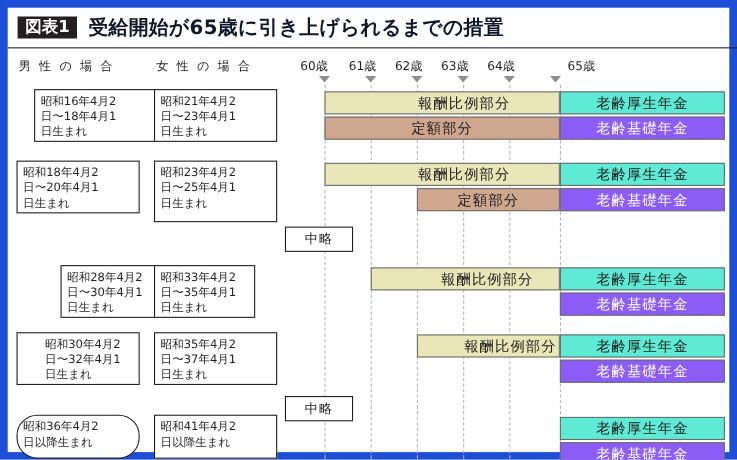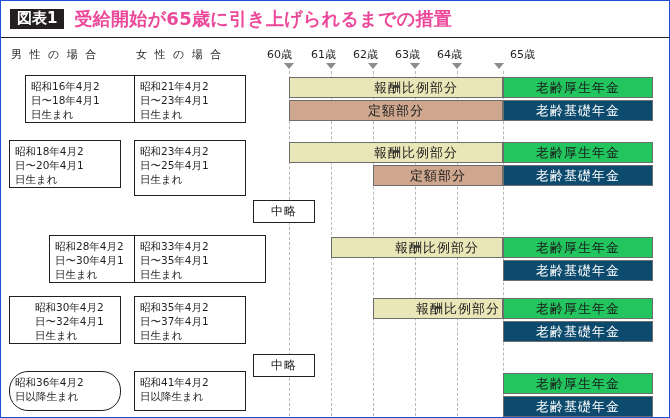--- a/index.html
+++ b/index.html
@@ -2,34 +2,34 @@
 <html><head>
 <meta charset="utf-8">
 <style>
   html,body{margin:0;padding:0;}
   body{
     width:670px;height:418px;
     background:#ffffff;
     font-family:"DejaVu Sans","Liberation Sans",sans-serif;
     overflow:hidden;
   }
-  #wrap{position:relative;width:670px;height:418px;box-sizing:border-box;border:1px solid #1d4ed8;}
+  #wrap{position:relative;width:670px;height:418px;box-sizing:border-box;border:7px solid #1d4ed8;}
   
   .title-bar{position:absolute;left:0;top:0;width:670px;height:36px;display:flex;align-items:center;}
   .fig-tag{
     margin-left:9px;
     background:#231f20;color:#ffffff;
     font-size:15px;font-weight:bold;
     padding:2px 7px 3px 7px;
     letter-spacing:0px;
     line-height:1;
   }
   .title-text{
     margin-left:10px;
-    font-size:18px;font-weight:bold;color:#ec4899;
+    font-size:18px;font-weight:bold;color:#0f172a;
     letter-spacing:0.3px;
   }
   .rule{position:absolute;left:0;top:36px;width:670px;height:1px;background:#231f20;}
   
   .colhead{position:absolute;font-size:11px;color:#231f20;letter-spacing:2px;}
   .agehead{position:absolute;font-size:11px;color:#231f20;}
   .tri{position:absolute;width:0;height:0;border-left:5px solid transparent;border-right:5px solid transparent;border-top:6px solid #8d8d8d;}
   
   .vline{position:absolute;width:0;border-left:1px dashed #b7b7b7;}
   
@@ -50,22 +50,22 @@
     box-sizing:border-box;
     border:1px solid #6d6d6d;
     font-size:13px;
     color:#1b1b1b;
     display:flex;align-items:center;justify-content:center;
     letter-spacing:1px;
     font-family:"DejaVu Sans","Liberation Sans",sans-serif;
   }
   .bar.hoshu{background:#e9e6b8;padding-left:40px;}
   .bar.teigaku{background:#cfa78f;}
-  .bar.kousei{background:#22c55e;}
-  .bar.kiso{background:#0c4a6e;color:#ffffff;}
+  .bar.kousei{background:#5eead4;}
+  .bar.kiso{background:#8b5cf6;color:#ffffff;}
   
   .chuuryaku{
     position:absolute;
     box-sizing:border-box;
     border:1px solid #231f20;
     background:#ffffff;
     font-size:12px;color:#231f20;
     display:flex;align-items:center;justify-content:center;
     letter-spacing:1px;
   }
@@ -125,21 +125,21 @@
   <div class="bar hoshu" style="left:288px;top:141px;width:214px;height:21px;">報酬比例部分</div>
   <div class="bar teigaku" style="left:372px;top:164px;width:130px;height:21px;">定額部分</div>
   <div class="bar kousei" style="left:502px;top:141px;width:150px;height:21px;">老齢厚生年金</div>
   <div class="bar kiso" style="left:502px;top:164px;width:150px;height:21px;">老齢基礎年金</div>
 
   <div class="chuuryaku" style="left:252px;top:199px;width:62px;height:23px;">中略</div>
 
   <div class="datebox" style="left:8px;top:234px;width:112px;height:48px;margin-left:40px;">昭和28年4月2
 日〜30年4月1
 日生まれ</div>
-  <div class="datebox" style="left:133px;top:234px;width:132px;height:48px;">昭和33年4月2
+  <div class="datebox" style="left:133px;top:234px;width:92px;height:48px;">昭和33年4月2
 日〜35年4月1
 日生まれ</div>
   <div class="bar hoshu" style="left:330px;top:236px;width:172px;height:21px;">報酬比例部分</div>
   <div class="bar kousei" style="left:502px;top:236px;width:150px;height:21px;">老齢厚生年金</div>
   <div class="bar kiso" style="left:502px;top:259px;width:150px;height:21px;">老齢基礎年金</div>
 
   <div class="datebox" style="left:8px;top:295px;width:112px;height:48px;padding-left:25px;">昭和30年4月2
 日〜32年4月1
 日生まれ</div>
   <div class="datebox" style="left:133px;top:295px;width:112px;height:48px;">昭和35年4月2

